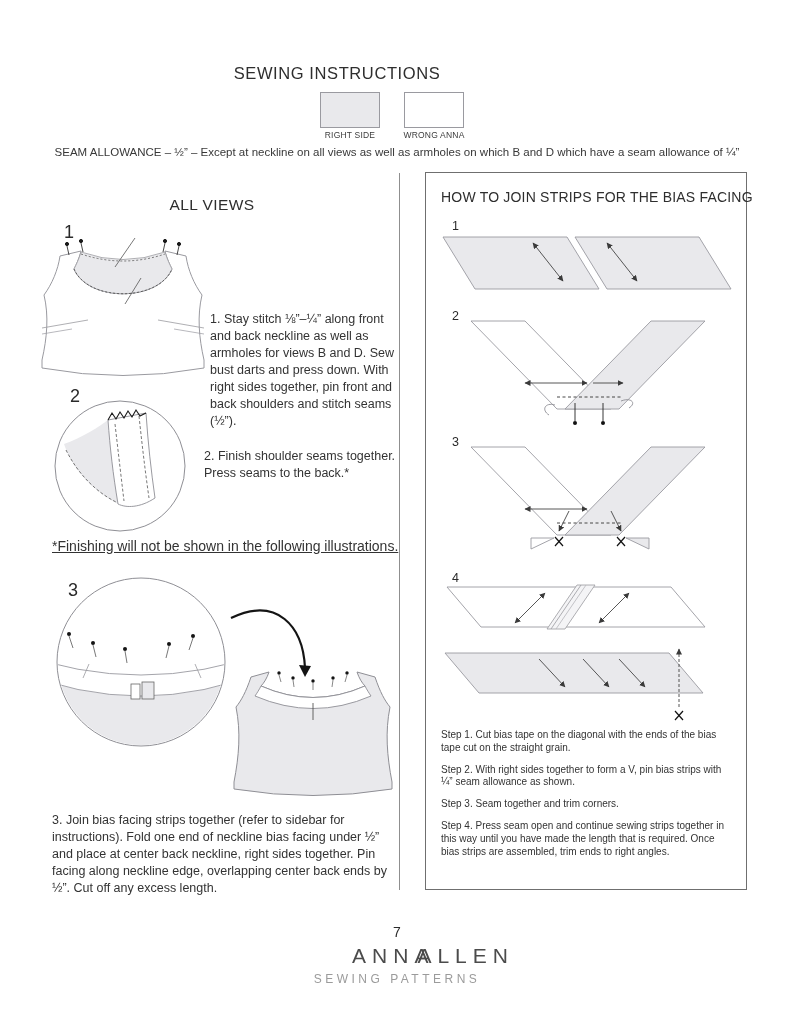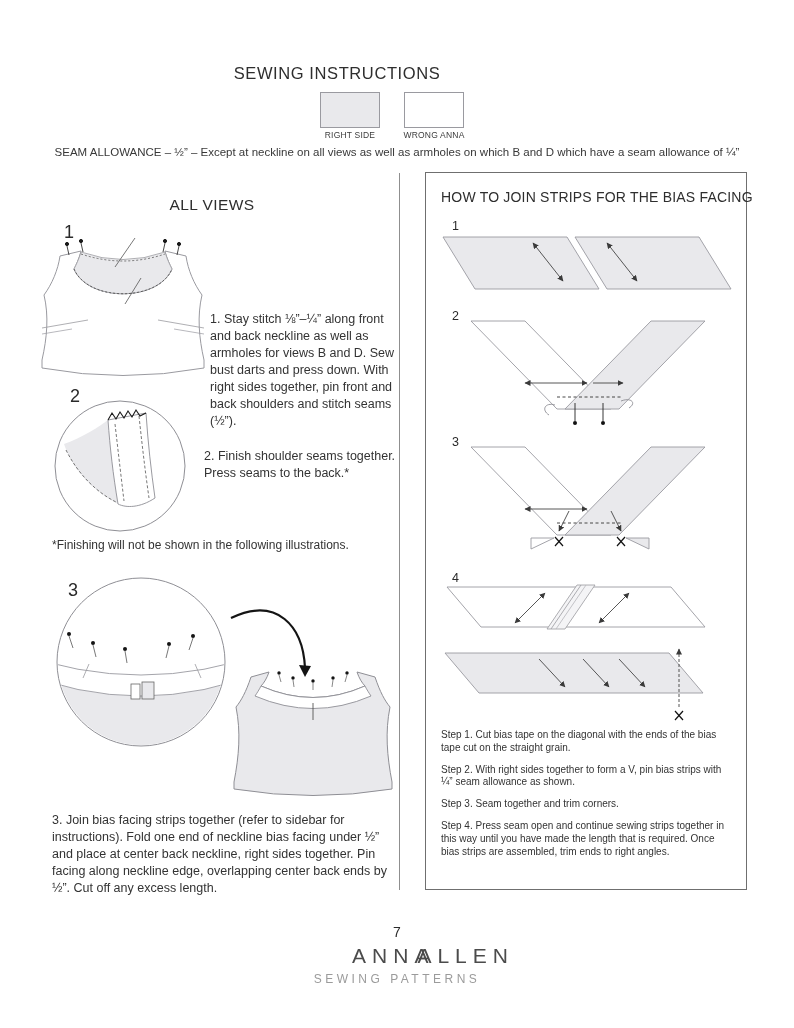--- a/index.html
+++ b/index.html
@@ -23,21 +23,21 @@
   .seam-note{
     top:146px;left:0;width:794px;text-align:center;
     font-size:11.5px;color:#383838;
   }
   .col-heading{
     top:196px;left:28px;width:368px;text-align:center;
     font-size:15.5px;letter-spacing:.4px;color:#2e2e2e;
   }
   .step-num{font-size:18px;color:#2a2a2a;}
   .step-text{font-size:12.5px;line-height:1.36;color:#333;}
-  .footnote{font-size:12px;color:#333;}
+  .footnote{font-size:14px;color:#333;text-decoration:underline;}
   .divider{top:173px;left:399px;width:1px;height:717px;background:#8f8f8f;}
   .sidebar{
     top:172px;left:425px;width:322px;height:718px;
     border:1px solid #6f6f6f;box-sizing:border-box;
   }
   .sidebar-heading{
     top:16px;left:15px;width:300px;
     font-size:14px;letter-spacing:.2px;color:#2e2e2e;white-space:nowrap;text-align:right;
   }
   .diag-label{font-size:12.5px;color:#2a2a2a;}

